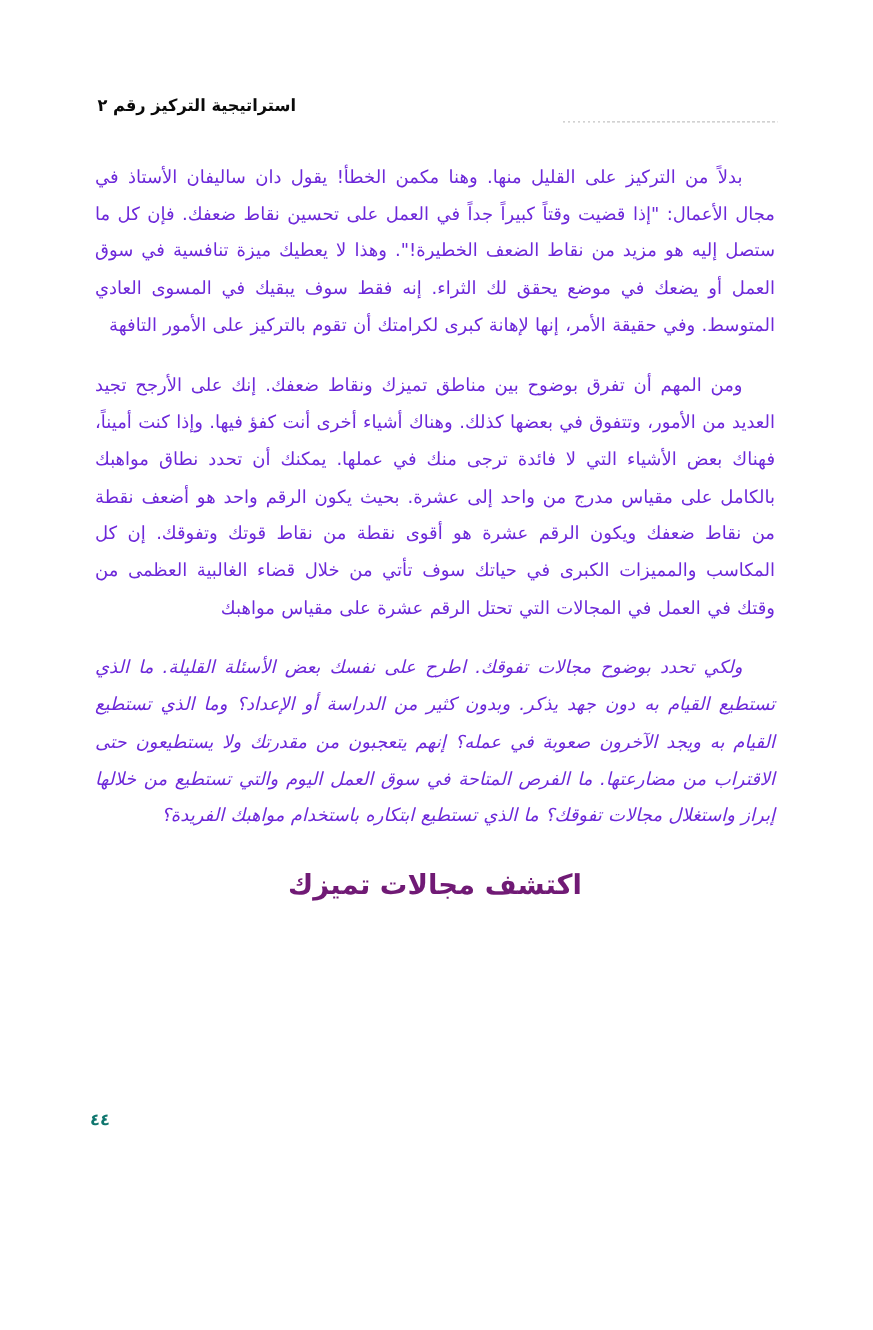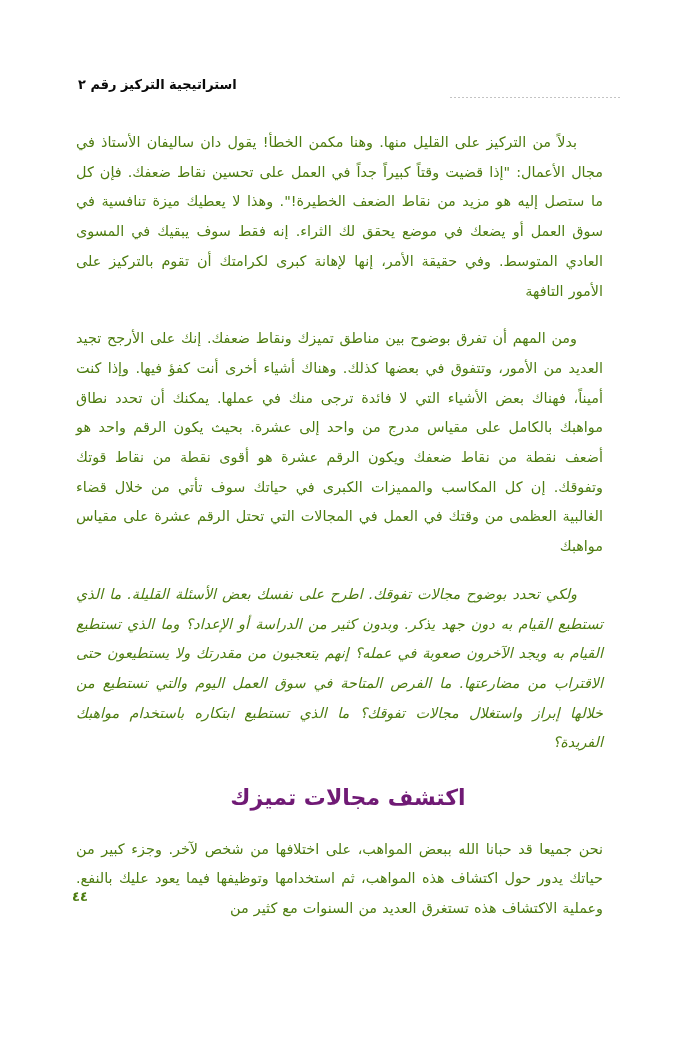--- a/index.html
+++ b/index.html
@@ -53,28 +53,28 @@
   
   .content {
     position: absolute;
     top: 128px;
     right: 78px;
     width: 544px;
     direction: rtl;
   }
 
   p.para {
-    margin: 0 17px 18px 0;
+    margin: 0 0 18px 0;
     font-size: 14.4px;
     line-height: 29.7px;
     text-align: justify;
     text-justify: inter-word;
     text-indent: 26px;
     word-spacing: 0.5px;
-    color: #4d7c0f;
+    color: #6d28d9;
   }
   p.para.no-indent {
     text-indent: 0;
   }
   p.para.tight {
     margin-bottom: 16px;
     font-style: italic;
   }
 
   
@@ -88,21 +88,21 @@
     color: #701a75;
   }
 
   
   .folio {
     position: absolute;
     bottom: 72px;
     left: 72px;
     font-size: 13px;
     font-weight: bold;
-    color: #4d7c0f;
+    color: #0f766e;
     direction: rtl;
   }
 </style>
 </head>
 <body>
 
 <div class="page">
 
   <div class="running-header">
     <span class="header-text">استراتيجية التركيز رقم ٢</span>
@@ -112,19 +112,18 @@
   <div class="content">
 
     <p class="para">بدلاً من التركيز على القليل منها. وهنا مكمن الخطأ! يقول دان ساليفان الأستاذ في مجال الأعمال: "إذا قضيت وقتاً كبيراً جداً في العمل على تحسين نقاط ضعفك. فإن كل ما ستصل إليه هو مزيد من نقاط الضعف الخطيرة!". وهذا لا يعطيك ميزة تنافسية في سوق العمل أو يضعك في موضع يحقق لك الثراء. إنه فقط سوف يبقيك في المسوى العادي المتوسط. وفي حقيقة الأمر، إنها لإهانة كبرى لكرامتك أن تقوم بالتركيز على الأمور التافهة</p>
 
     <p class="para">ومن المهم أن تفرق بوضوح بين مناطق تميزك ونقاط ضعفك. إنك على الأرجح تجيد العديد من الأمور، وتتفوق في بعضها كذلك. وهناك أشياء أخرى أنت كفؤ فيها. وإذا كنت أميناً، فهناك بعض الأشياء التي لا فائدة ترجى منك في عملها. يمكنك أن تحدد نطاق مواهبك بالكامل على مقياس مدرج من واحد إلى عشرة. بحيث يكون الرقم واحد هو أضعف نقطة من نقاط ضعفك ويكون الرقم عشرة هو أقوى نقطة من نقاط قوتك وتفوقك. إن كل المكاسب والمميزات الكبرى في حياتك سوف تأتي من خلال قضاء الغالبية العظمى من وقتك في العمل في المجالات التي تحتل الرقم عشرة على مقياس مواهبك</p>
 
     <p class="para tight">ولكي تحدد بوضوح مجالات تفوقك. اطرح على نفسك بعض الأسئلة القليلة. ما الذي تستطيع القيام به دون جهد يذكر. وبدون كثير من الدراسة أو الإعداد؟ وما الذي تستطيع القيام به ويجد الآخرون صعوبة في عمله؟ إنهم يتعجبون من مقدرتك ولا يستطيعون حتى الاقتراب من مضارعتها. ما الفرص المتاحة في سوق العمل اليوم والتي تستطيع من خلالها إبراز واستغلال مجالات تفوقك؟ ما الذي تستطيع ابتكاره باستخدام مواهبك الفريدة؟</p>
 
     <h2 class="section-heading">اكتشف مجالات تميزك</h2>
 
-    <p class="para no-indent">نحن جميعا قد حبانا الله ببعض المواهب، على اختلافها من شخص لآخر. وجزء كبير من حياتك يدور حول اكتشاف هذه المواهب، ثم استخدامها وتوظيفها فيما يعود عليك بالنفع. وعملية الاكتشاف هذه تستغرق العديد من السنوات مع كثير من</p>
 
   </div>
 
   <div class="folio">٤٤</div>
 
 </div>
 
 </body></html>

